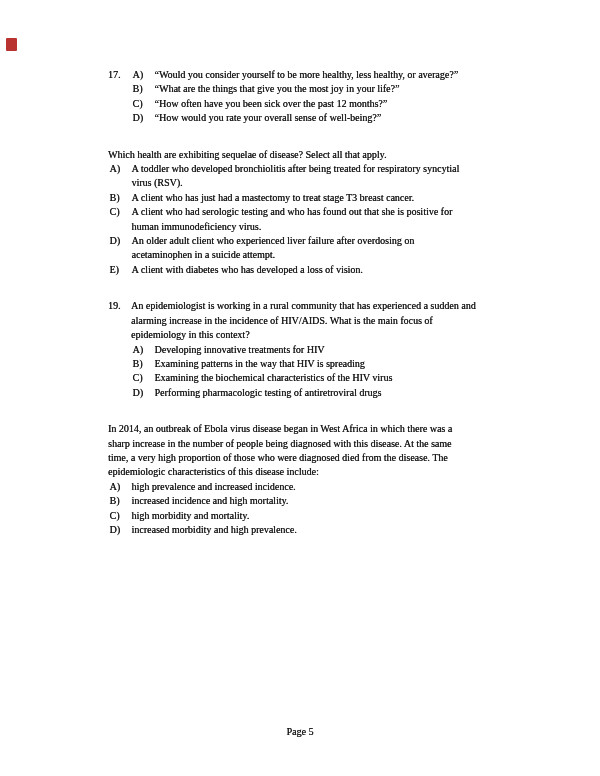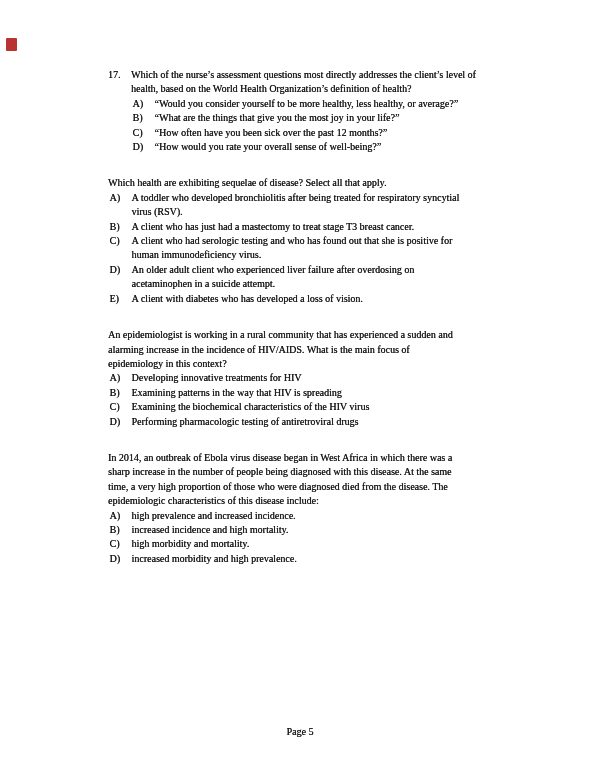--- a/index.html
+++ b/index.html
@@ -50,22 +50,20 @@
 
 <div class="page">
 
   <div class="red-marker"></div>
 
   <div class="content">
 
     <div class="question">
       <div class="qnum">17.</div>
       <div class="qbody">
-        <div class="stem">Which of the nurse’s assessment questions most directly addresses the client’s level of
-health, based on the World Health Organization’s definition of health?</div>
         <div class="options">
           <div class="option">
             <span class="opt-letter">A)</span>
             <span class="opt-text">“Would you consider yourself to be more healthy, less healthy, or average?”</span>
           </div>
           <div class="option">
             <span class="opt-letter">B)</span>
             <span class="opt-text">“What are the things that give you the most joy in your life?”</span>
           </div>
           <div class="option">
@@ -105,20 +103,21 @@
           </div>
           <div class="option">
             <span class="opt-letter">E)</span>
             <span class="opt-text">A client with diabetes who has developed a loss of vision.</span>
           </div>
         </div>
       </div>
     </div>
 
     <div class="question">
+      <div class="qnum">19.</div>
       <div class="qbody">
         <div class="stem">An epidemiologist is working in a rural community that has experienced a sudden and
 alarming increase in the incidence of HIV/AIDS. What is the main focus of
 epidemiology in this context?</div>
         <div class="options">
           <div class="option">
             <span class="opt-letter">A)</span>
             <span class="opt-text">Developing innovative treatments for HIV</span>
           </div>
           <div class="option">

